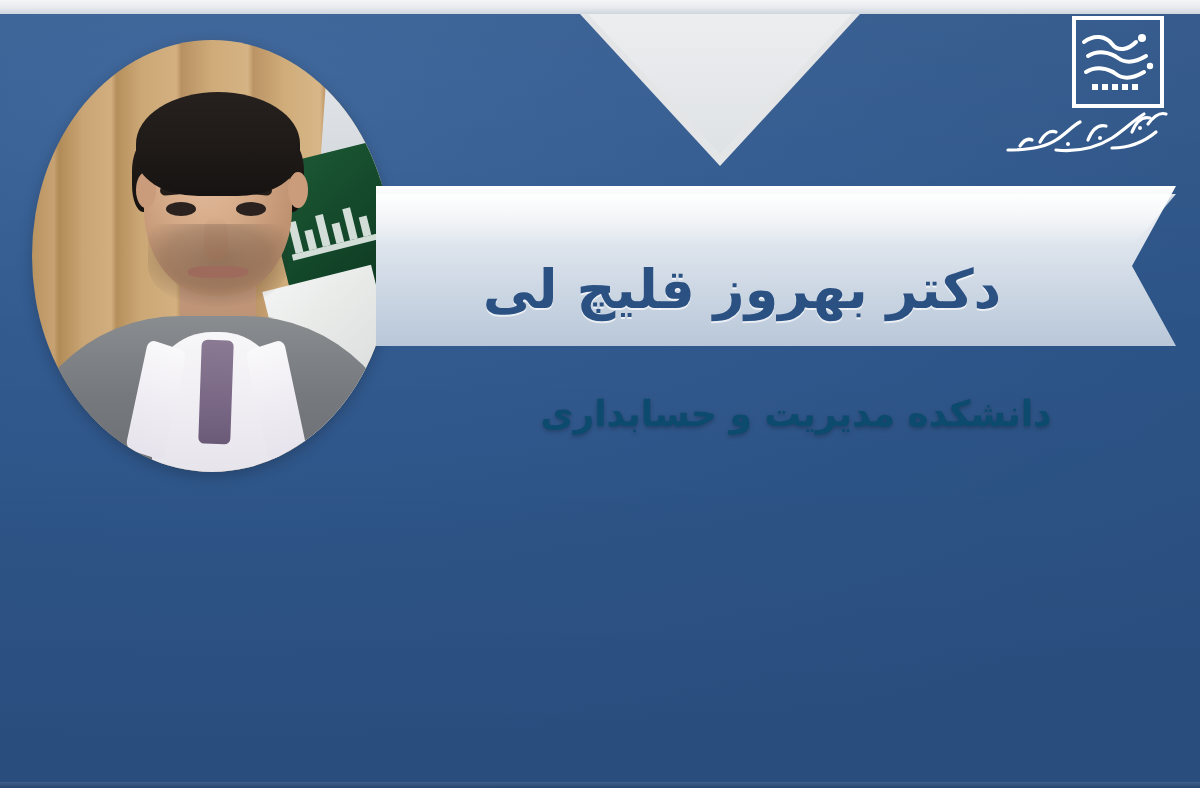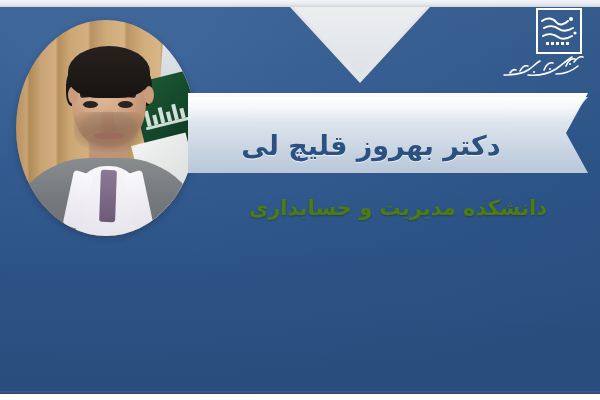--- a/index.html
+++ b/index.html
@@ -128,24 +128,24 @@
   }
   .subtitle-line1 {
     font-size: 23px;
     font-weight: bold;
     line-height: 32px;
     color: #ffffff;
     text-shadow: 0 1px 2px rgba(0,0,0,0.25);
     white-space: nowrap;
   }
   .subtitle-line2 {
-    font-size: 21px;
+    font-size: 18px;
     font-weight: bold;
     line-height: 32px;
-    color: #4d7c0f;
+    color: #0c4a6e;
     text-shadow: 0 1px 2px rgba(0,0,0,0.25);
     white-space: nowrap;
   }
 
   
   .portrait {
     position: absolute;
     left: 16px;
     top: 20px;
     width: 180px;

